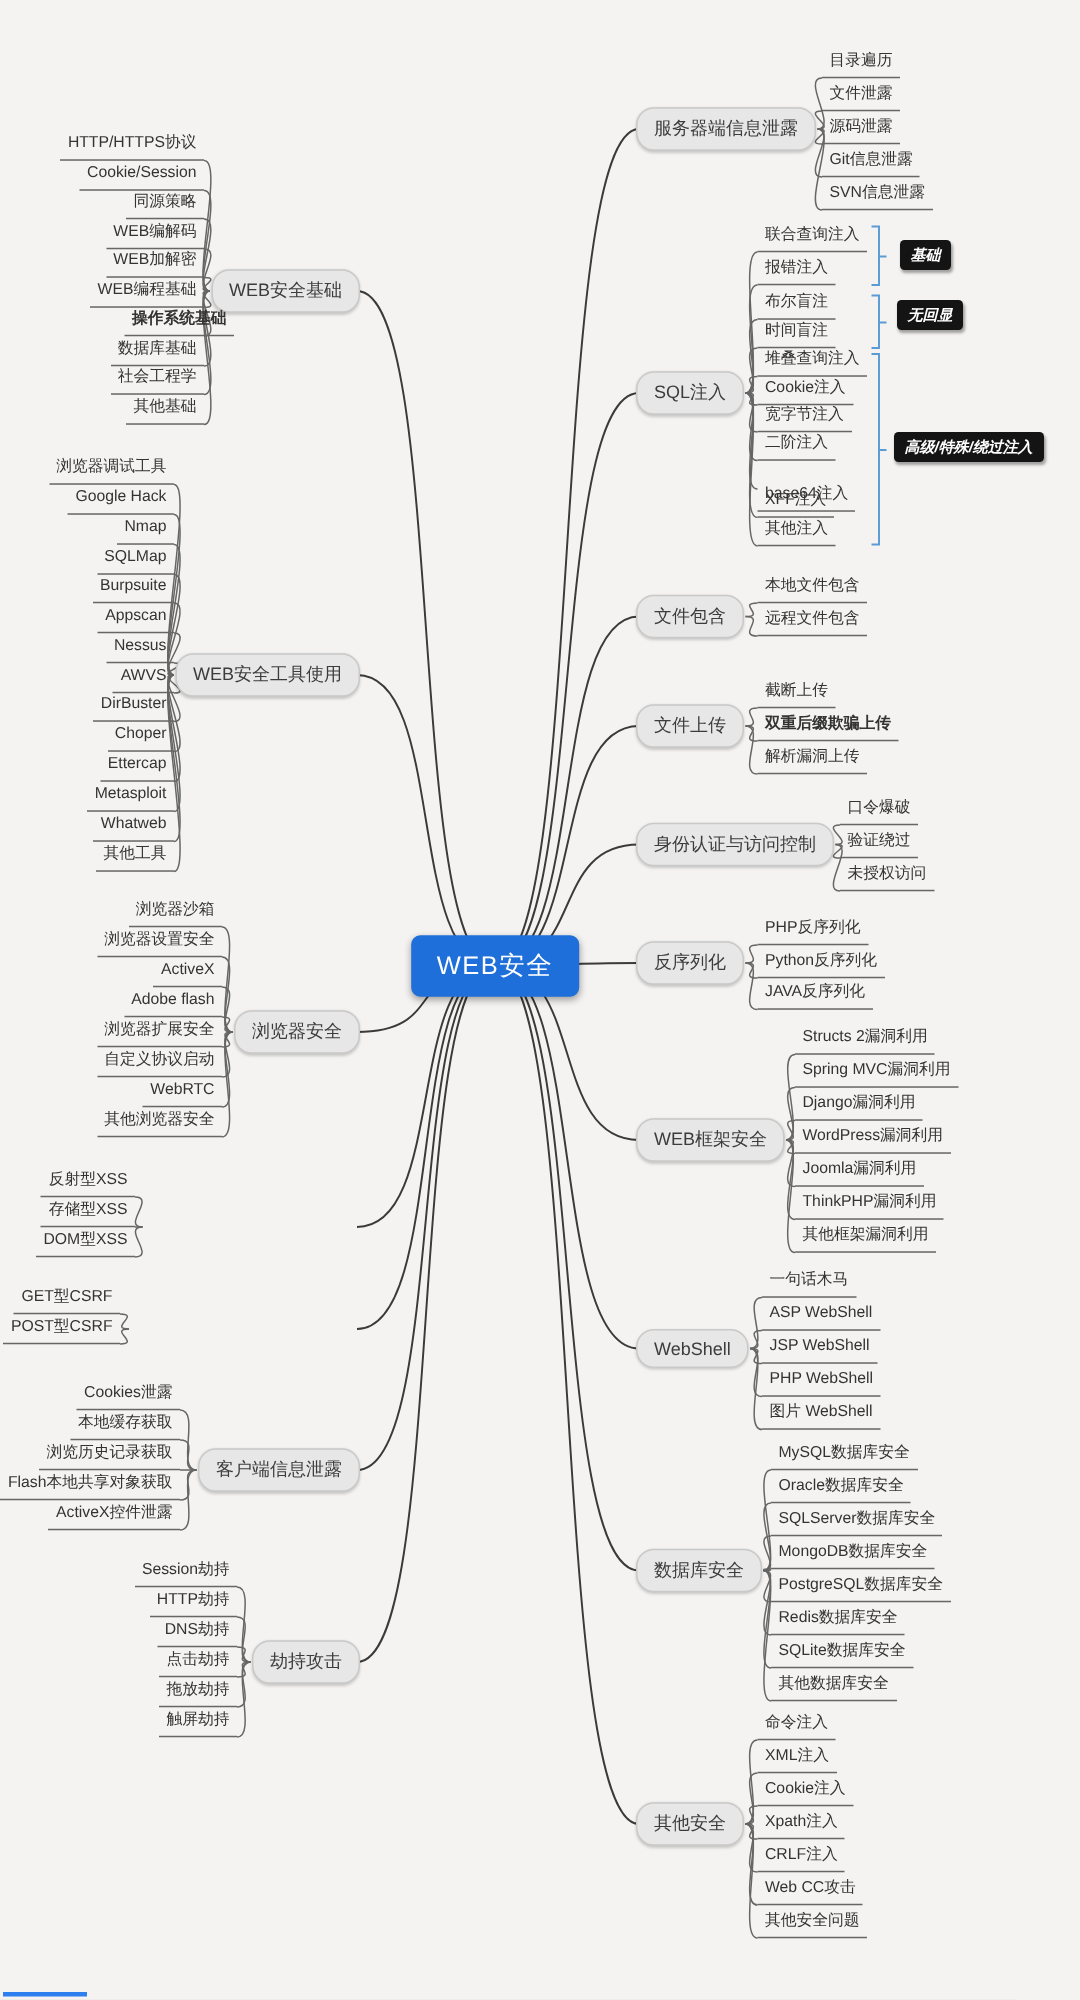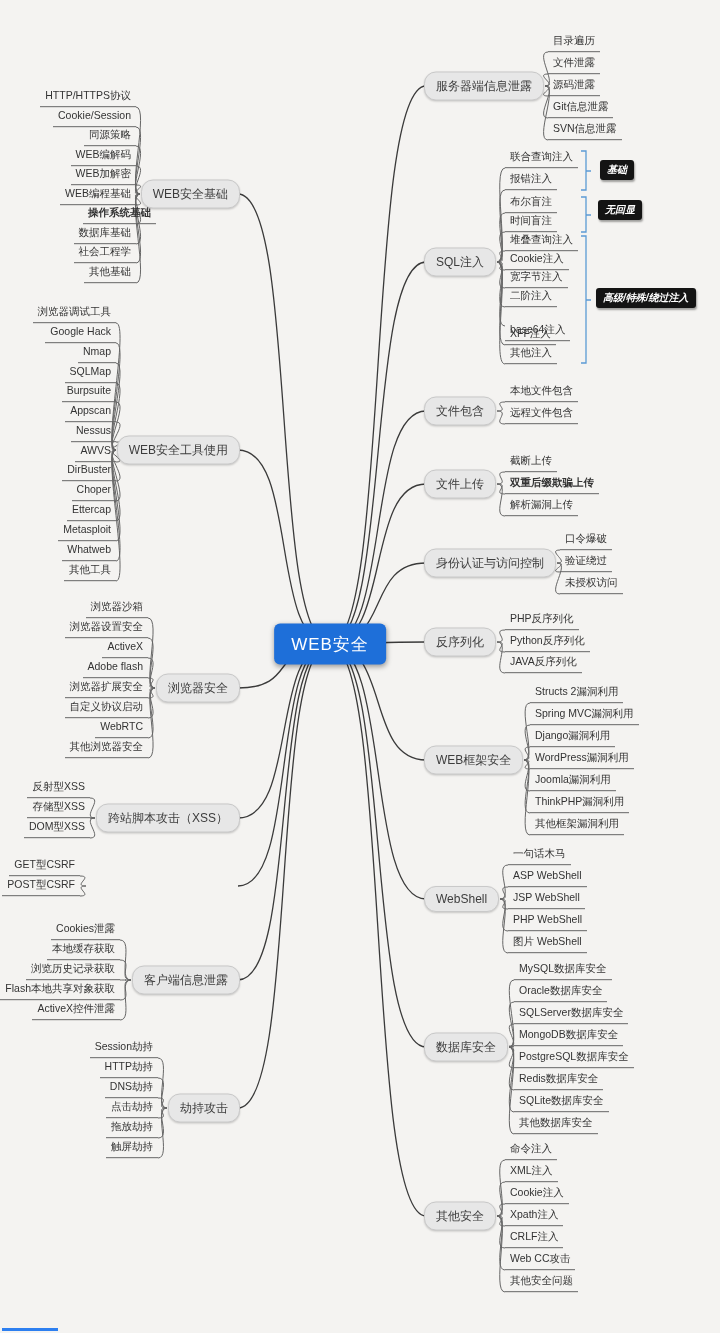--- a/index.html
+++ b/index.html
@@ -202,21 +202,20 @@
     <div class="leaf" style="top: 571px; right: 604px;">其他工具</div>
     <div class="topic" style="top: 688px; right: 480px;">浏览器安全</div>
     <div class="leaf" style="top: 608px; right: 572px;">浏览器沙箱</div>
     <div class="leaf" style="top: 628px; right: 572px;">浏览器设置安全</div>
     <div class="leaf" style="top: 648px; right: 572px;">ActiveX</div>
     <div class="leaf" style="top: 668px; right: 572px;">Adobe flash</div>
     <div class="leaf" style="top: 688px; right: 572px;">浏览器扩展安全</div>
     <div class="leaf" style="top: 708px; right: 572px;">自定义协议启动</div>
     <div class="leaf" style="top: 728px; right: 572px;">WebRTC</div>
     <div class="leaf" style="top: 748px; right: 572px;">其他浏览器安全</div>
-    <div class="topic" style="top: 818px; right: 480px;">跨站脚本攻击（XSS）</div>
     <div class="leaf" style="top: 788px; right: 630px;">反射型XSS</div>
     <div class="leaf" style="top: 808px; right: 630px;">存储型XSS</div>
     <div class="leaf" style="top: 828px; right: 630px;">DOM型XSS</div>
     <div class="leaf" style="top: 866px; right: 640px;">GET型CSRF</div>
     <div class="leaf" style="top: 886px; right: 640px;">POST型CSRF</div>
     <div class="topic" style="top: 980px; right: 480px;">客户端信息泄露</div>
     <div class="leaf" style="top: 930px; right: 600px;">Cookies泄露</div>
     <div class="leaf" style="top: 950px; right: 600px;">本地缓存获取</div>
     <div class="leaf" style="top: 970px; right: 600px;">浏览历史记录获取</div>
     <div class="leaf" style="top: 990px; right: 600px;">Flash本地共享对象获取</div>

